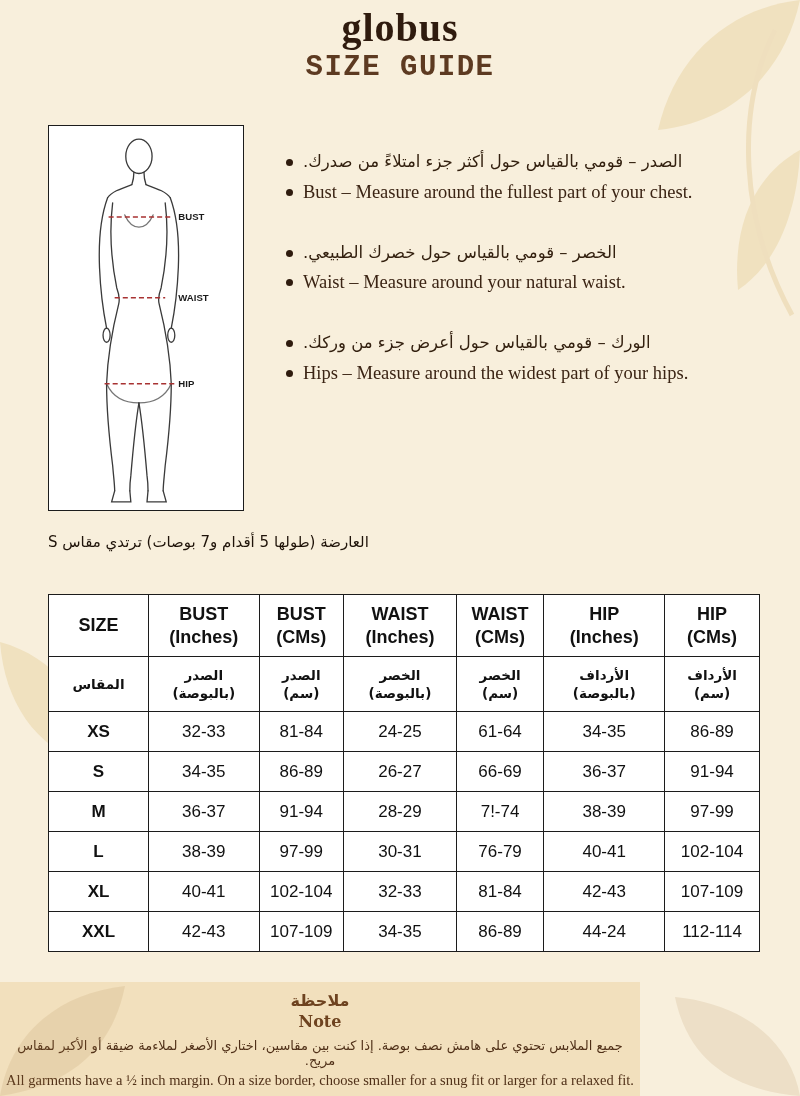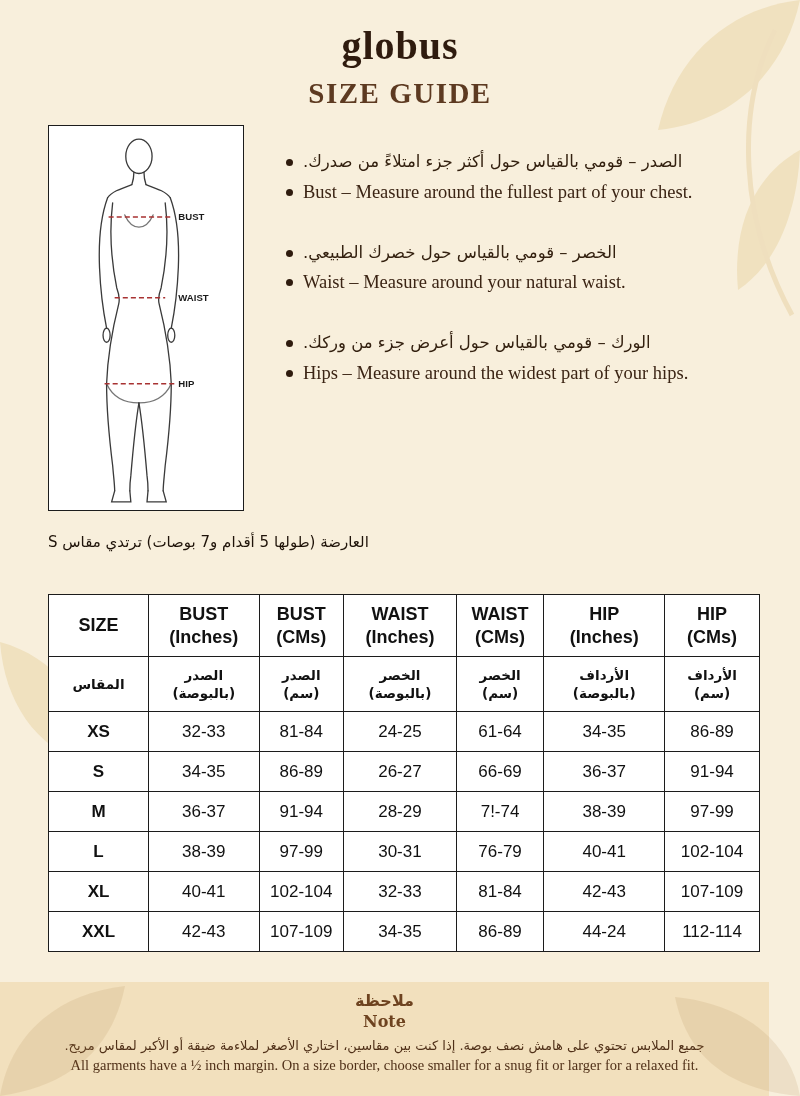--- a/index.html
+++ b/index.html
@@ -13,35 +13,35 @@
   .leaf { position: absolute; z-index: 0; pointer-events: none; }
   .leaf-top-right { right: 0; top: 0; }
   .leaf-left-mid { left: 0; top: 612px; }
   .leaf-bottom-left { left: 0; top: 976px; z-index: 3; }
   .leaf-bottom-right { right: 0; top: 992px; z-index: 3; }
 
   .content { position: relative; z-index: 1; width: 800px; height: 1096px; }
 
   .brand {
     text-align: center;
-    padding-top: 22px;
+    padding-top: 4px;
     font-size: 40px;
     font-weight: bold;
     letter-spacing: 1px;
     color: #2f1b0e;
     font-family: "Liberation Serif", serif;
   }
   .page-title {
     text-align: center;
-    margin-top: 8px;
+    margin-top: 0;
     font-size: 29px;
     font-weight: bold;
     letter-spacing: 1.5px;
     color: #5d3a21;
-    font-family: Liberation Serif, serif;
+    font-family: Liberation Mono, monospace;
   }
 
   .figure-box {
     position: absolute;
     left: 48px; top: 125px;
     width: 196px; height: 386px;
     background: #ffffff;
     border: 1.5px solid #1c1c1c;
   }
   .figure-box svg { display: block; width: 100%; height: 100%; }
@@ -104,21 +104,21 @@
     font-size: 13.5px; font-weight: bold;
     direction: rtl; line-height: 1.35;
   }
   tbody tr { height: 40px; }
   tbody td { font-size: 17px; }
   tbody td.size-cell { font-weight: bold; font-size: 17px; margin-left: 36px; }
 
   .note-band {
     position: absolute;
     left: 0; top: 982px;
-    width: 769px; height: 114px;
+    width: 640px; height: 114px;
     background: #f2e0bd;
     text-align: center;
     padding-top: 9px;
     z-index: 2;
   }
   .note-title-ar {
     font-family: "DejaVu Sans", sans-serif;
     font-size: 16px; font-weight: bold; color: #6e4320;
   }
   .note-title-en {

